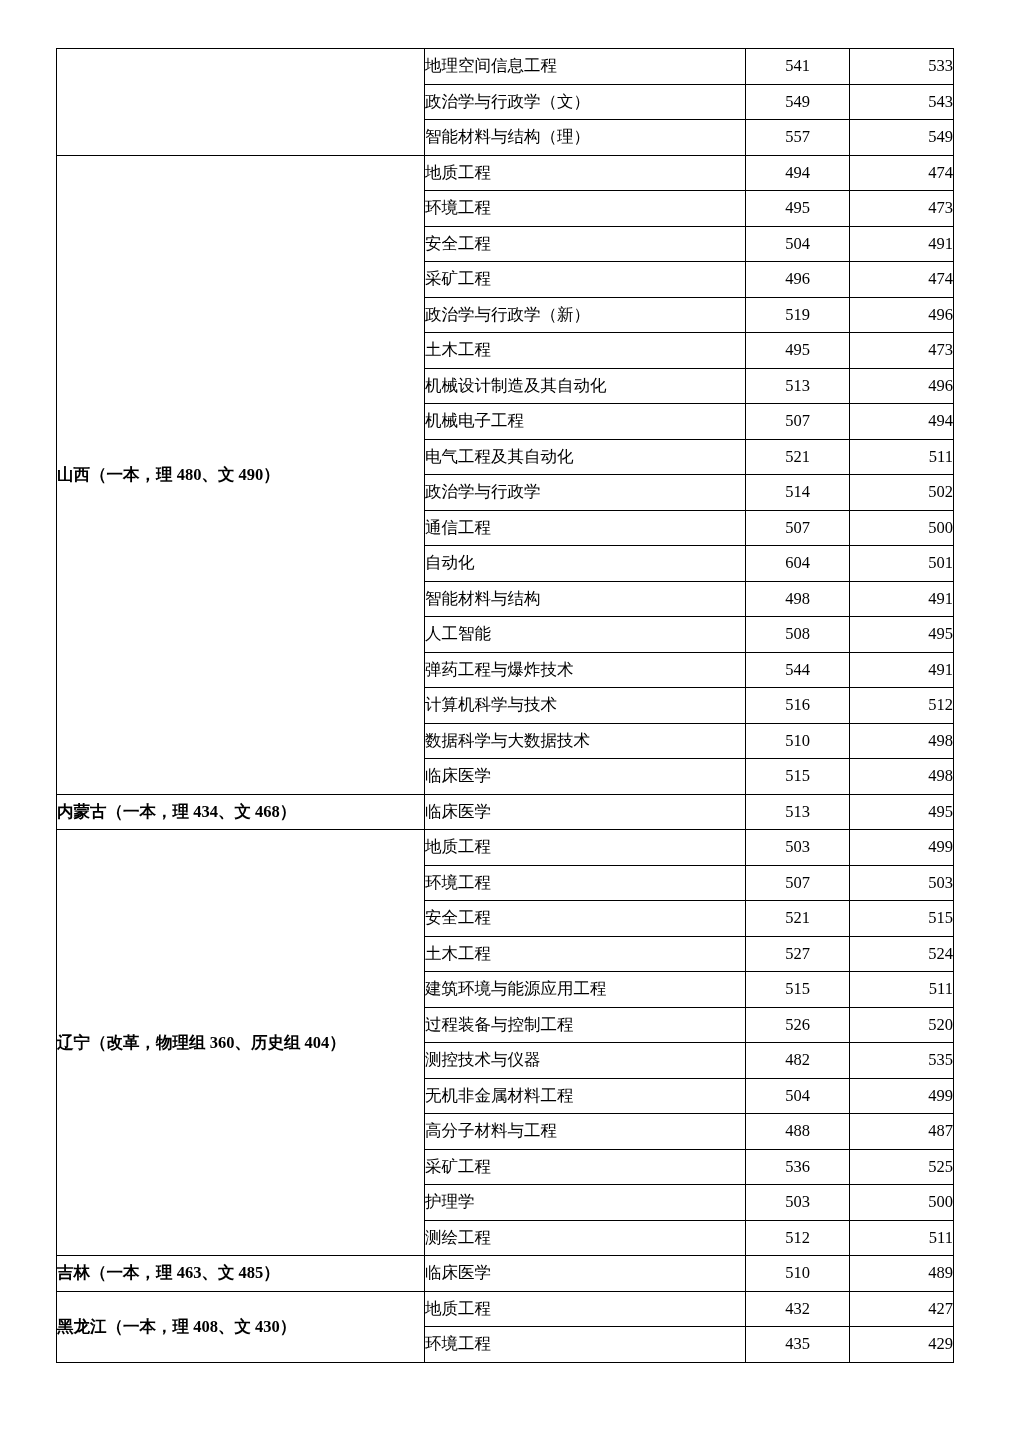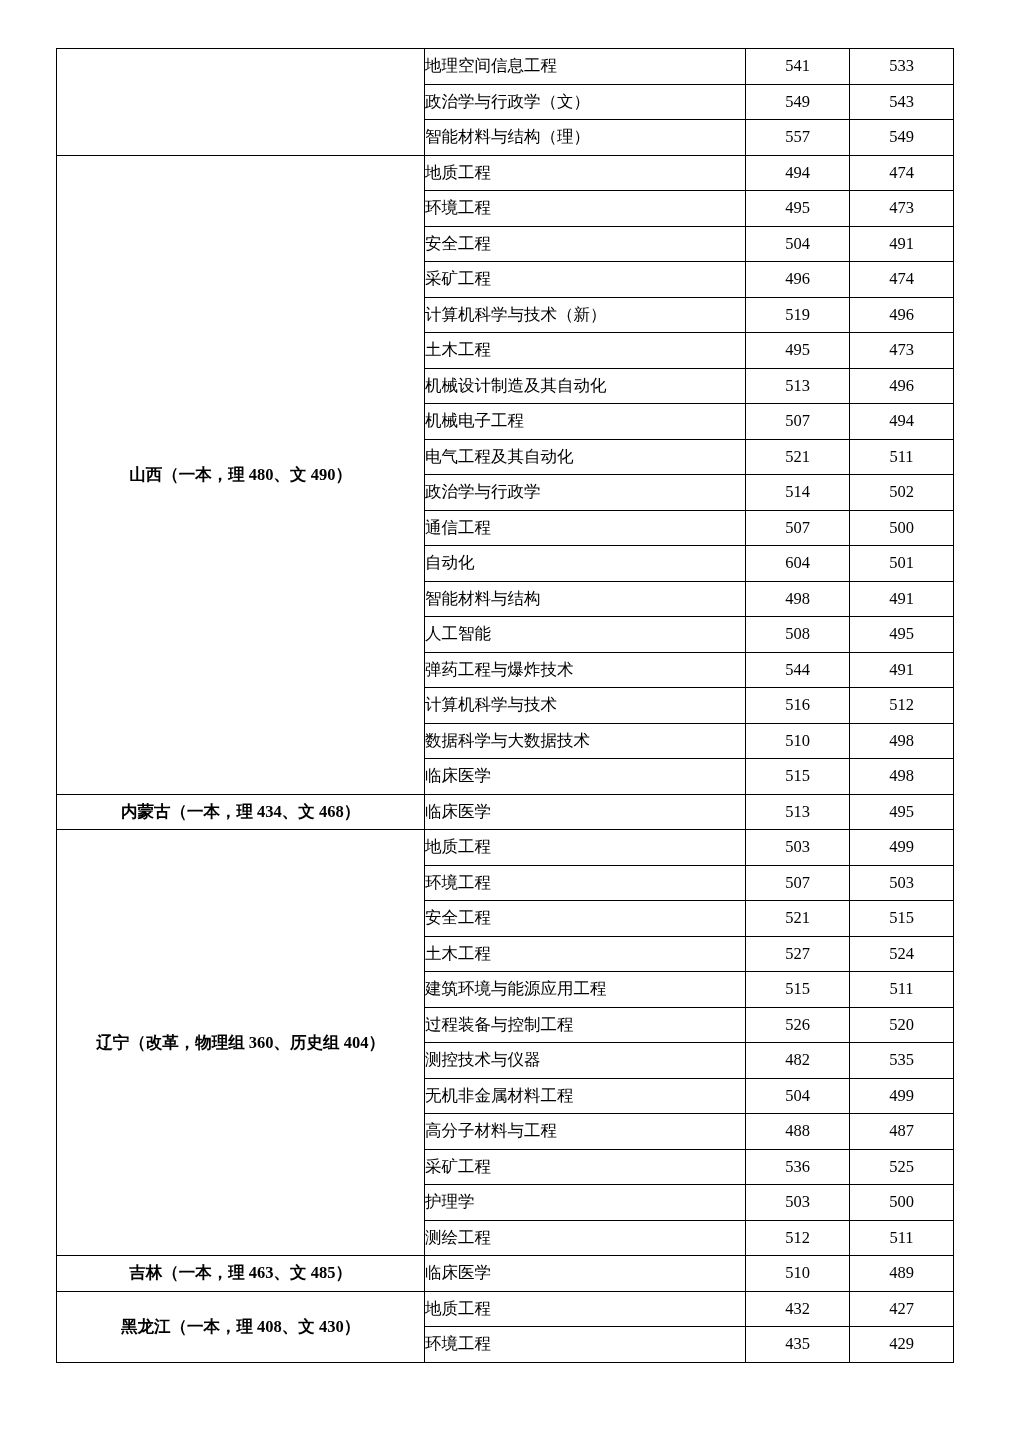--- a/index.html
+++ b/index.html
@@ -29,38 +29,38 @@
     border: 1px solid #000000;
     padding: 0;
     vertical-align: middle;
     font-size: 16.5px;
     line-height: 1.2;
     height: 35.5px;
     box-sizing: border-box;
   }
   td.region {
     width: 368px;
-    text-align: center;
     font-weight: bold;
     padding: 4px 6px;
   }
   td.region.empty {
     font-weight: normal;
   }
   td.major {
     width: 321px;
     text-align: left;
     padding-left: 10px;
   }
   td.num {
     width: 104px;
     text-align: center;
   }
   td.num.last {
     width: 104px;
+    text-align: right;
   }
 </style>
 </head>
 <body>
 
 <div class="page">
   <table class="score-table">
     <tbody>
         <tr>
           <td class="region empty" rowspan="3"></td>
@@ -93,21 +93,21 @@
           <td class="major">安全工程</td>
           <td class="num">504</td>
           <td class="num last">491</td>
         </tr>
         <tr>
           <td class="major">采矿工程</td>
           <td class="num">496</td>
           <td class="num last">474</td>
         </tr>
         <tr>
-          <td class="major">计算机科学与技术（新）</td>
+          <td class="major">政治学与行政学（新）</td>
           <td class="num">519</td>
           <td class="num last">496</td>
         </tr>
         <tr>
           <td class="major">土木工程</td>
           <td class="num">495</td>
           <td class="num last">473</td>
         </tr>
         <tr>
           <td class="major">机械设计制造及其自动化</td>

